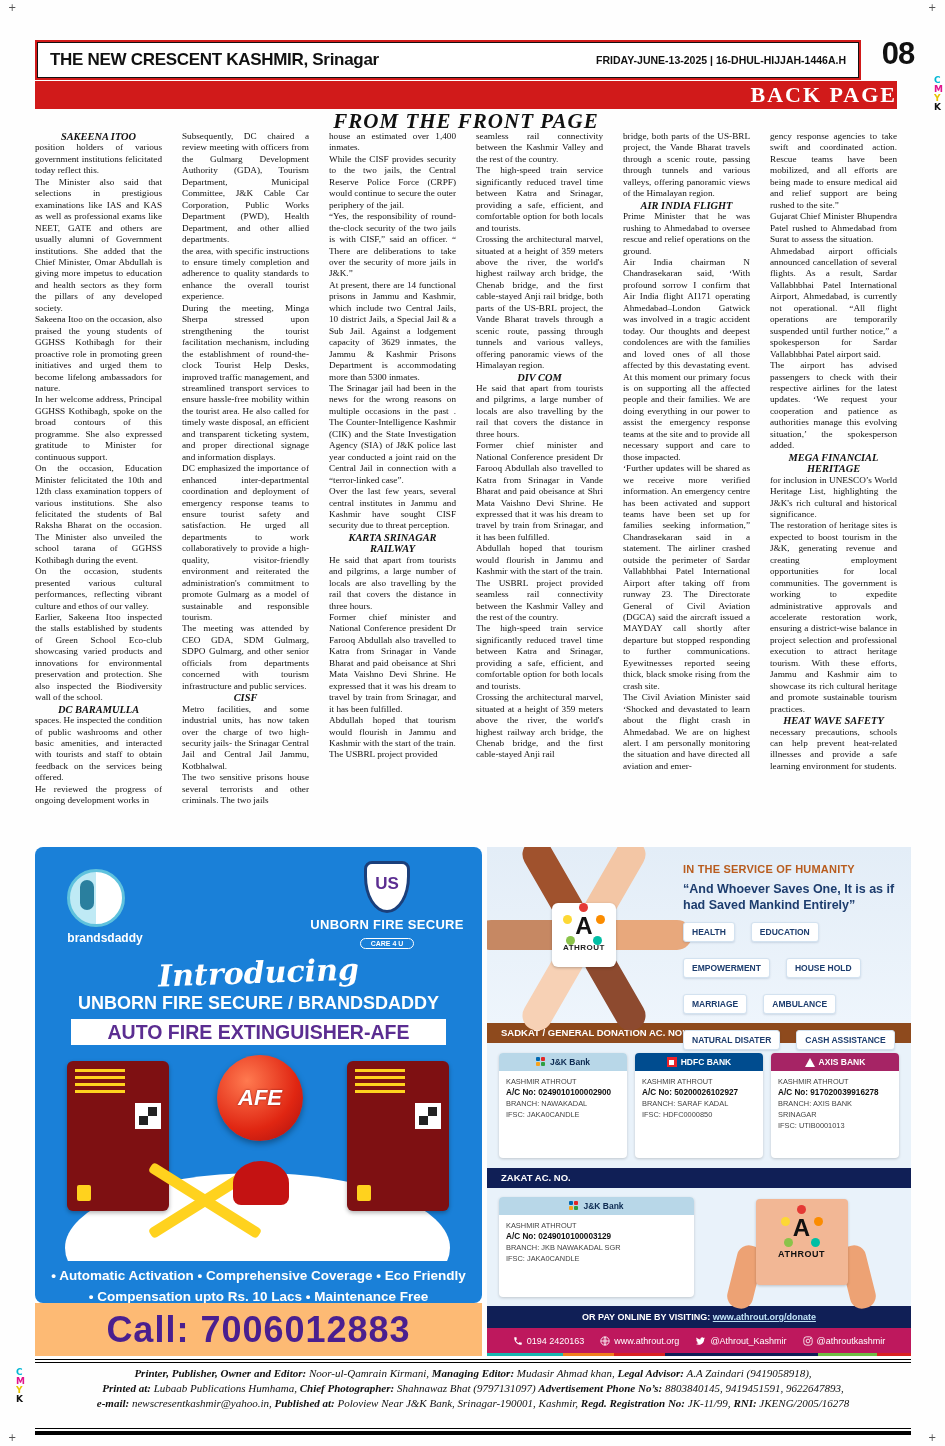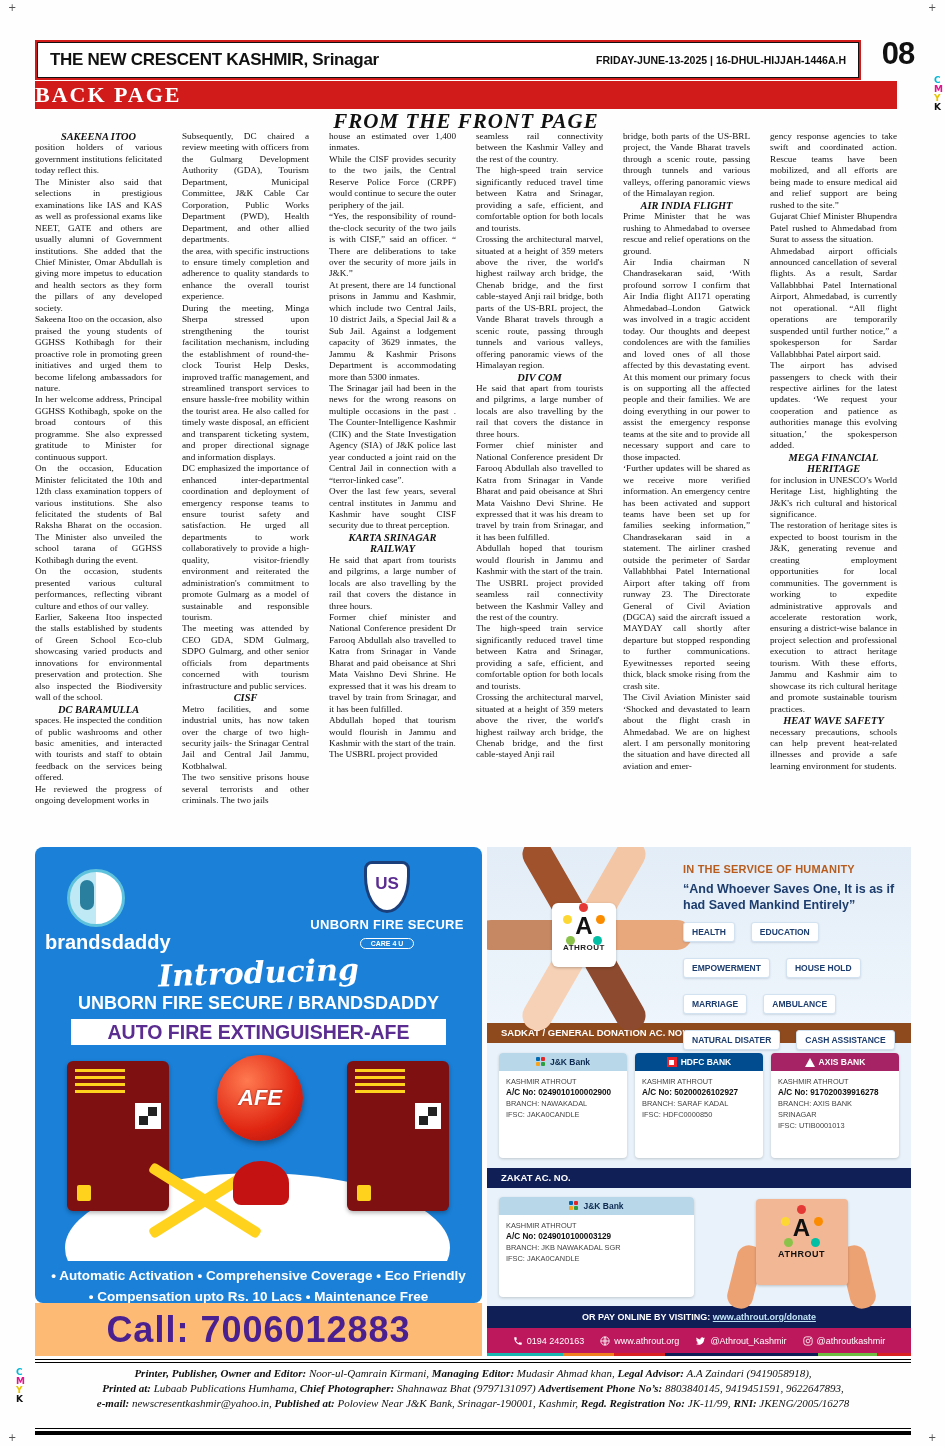--- a/index.html
+++ b/index.html
@@ -8,39 +8,39 @@
   .crop{position:absolute;font:10px "DejaVu Sans",sans-serif;color:#555;}
   
   .header-wrap{position:absolute;left:35px;top:40px;width:822px;background:#d11a1a;padding:2px;}
   .header-inner{background:#fff;border:1.5px solid #111;display:flex;justify-content:space-between;
         align-items:center;padding:5px 12px;height:24px;}
   .masthead{font:bold 17px "Liberation Sans",sans-serif;letter-spacing:-0.3px;}
   .dateline{font:bold 10.5px "Liberation Sans",sans-serif;}
   .page-number{position:absolute;left:866px;top:36px;width:64px;text-align:center;
         font:bold 31px "Liberation Sans",sans-serif;letter-spacing:-1px;}
   .banner{position:absolute;left:35px;top:81px;width:862px;height:28px;background:#d11a1a;
-        color:#fff;text-align:left;font:bold 22px/28px "Liberation Serif",serif;letter-spacing:2px;}
+        color:#fff;text-align:right;font:bold 22px/28px "Liberation Serif",serif;letter-spacing:2px;}
   .sub-banner{position:absolute;left:35px;top:109px;width:862px;text-align:center;
         font:bold italic 21px "Liberation Serif",serif;letter-spacing:1px;}
   .cmyk{position:absolute;display:flex;flex-direction:column;font:bold 9px/9px "DejaVu Sans",sans-serif;}
   .cmyk-r{left:934px;top:76px;} .cmyk-l{left:16px;top:1368px;}
   .cmyk span:nth-child(1){color:#00b7d4;} .cmyk span:nth-child(2){color:#e0148c;}
   .cmyk span:nth-child(3){color:#e8c400;} .cmyk span:nth-child(4){color:#111;}
   
   .cols{position:absolute;left:35px;top:131px;width:862px;height:712px;display:flex;gap:20px;}
   .col{flex:1;overflow:hidden;font-size:9.2px;line-height:11.45px;text-align:justify;}
   .col p{margin:0;}
   .col .col-head{font-weight:bold;font-style:italic;text-align:center;font-size:10.4px;margin:0;}
   
   .ad-fire{position:absolute;left:35px;top:847px;width:447px;height:509px;font-family:"Liberation Sans",sans-serif;}
   .fire-blue{position:absolute;left:0;top:0;right:0;height:456px;background:#1a80d8;border-radius:8px;}
   .bd-logo{position:absolute;left:32px;top:22px;width:52px;height:52px;border-radius:50%;
         background:linear-gradient(90deg,#bfeaf5 50%,#ffffff 50%);border:3px solid #5fc2dd;}
   .bd-logo::before{content:"";position:absolute;left:10px;top:8px;width:14px;height:30px;border-radius:8px;background:#2a7f9e;}
-  .bd-name{position:absolute;left:10px;top:84px;width:120px;text-align:center;color:#fff;font-weight:bold;font-size:20px;}
+  .bd-name{position:absolute;left:10px;top:84px;width:120px;text-align:center;color:#fff;font-weight:bold;font-size:12px;}
   .shield-box{position:absolute;left:262px;top:14px;width:180px;text-align:center;color:#fff;}
   .shield{width:40px;height:46px;margin:0 auto;background:#fff;border:3px solid #1b3f7a;
         border-radius:8px 8px 50% 50%/8px 8px 70% 70%;position:relative;}
   .shield b{position:absolute;left:0;right:0;top:10px;color:#5b2d91;font-size:17px;}
   .shield-name{font-weight:bold;font-size:13px;margin-top:4px;letter-spacing:0.3px;}
   .care-pill{display:inline-block;margin-top:3px;border:1px solid #fff;border-radius:8px;
         padding:1px 10px;font-size:7px;font-weight:bold;}
   .intro-script{position:absolute;left:0;right:0;top:108px;text-align:center;color:#fff;
         font:bold italic 30px "DejaVu Serif",serif;transform:rotate(-2deg);}
   .fire-title{position:absolute;left:0;right:0;top:146px;text-align:center;color:#fff;font-weight:bold;font-size:18px;}

